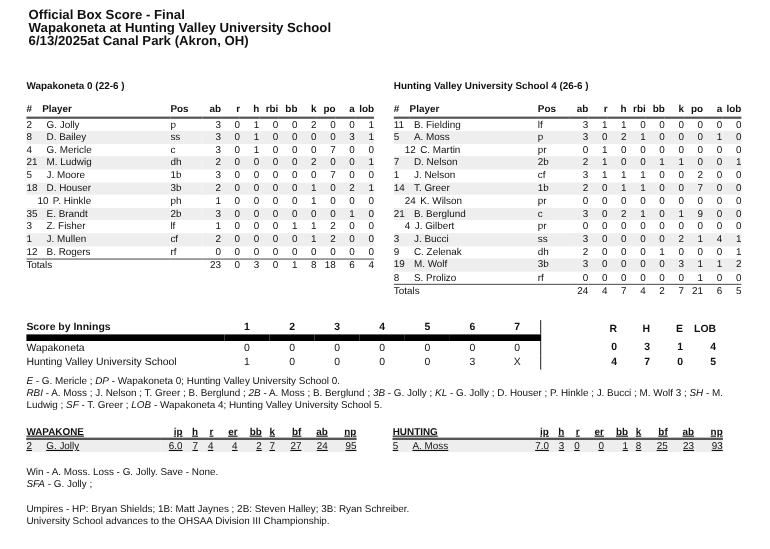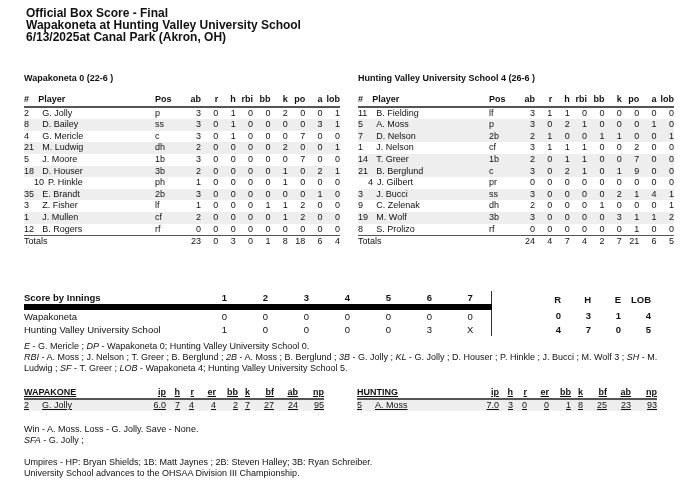--- a/index.html
+++ b/index.html
@@ -274,20 +274,33 @@
         <td class="st">3</td>
         <td class="st">0</td>
         <td class="st">2</td>
         <td class="st">1</td>
         <td class="st">0</td>
         <td class="st">0</td>
         <td class="st">0</td>
         <td class="st">1</td>
         <td class="st">0</td>
       </tr>
+      <tr class="sub">
+        <td class="ply l" colspan="2" style="padding-left: 10px;"><span>12</span><span style="margin-left: 4px;">C. Martin</span></td>
+        <td class="pos l">pr</td>
+        <td class="st">0</td>
+        <td class="st">1</td>
+        <td class="st">0</td>
+        <td class="st">0</td>
+        <td class="st">0</td>
+        <td class="st">0</td>
+        <td class="st">0</td>
+        <td class="st">0</td>
+        <td class="st">0</td>
+      </tr>
       <tr class="alt">
         <td class="num l">7</td>
         <td class="ply l" style="padding-left: 4px;">D. Nelson</td>
         <td class="pos l">2b</td>
         <td class="st">2</td>
         <td class="st">1</td>
         <td class="st">0</td>
         <td class="st">0</td>
         <td class="st">1</td>
         <td class="st">1</td>
@@ -313,20 +326,33 @@
         <td class="num l">14</td>
         <td class="ply l" style="padding-left: 4px;">T. Greer</td>
         <td class="pos l">1b</td>
         <td class="st">2</td>
         <td class="st">0</td>
         <td class="st">1</td>
         <td class="st">1</td>
         <td class="st">0</td>
         <td class="st">0</td>
         <td class="st">7</td>
+        <td class="st">0</td>
+        <td class="st">0</td>
+      </tr>
+      <tr class="sub">
+        <td class="ply l" colspan="2" style="padding-left: 10px;"><span>24</span><span style="margin-left: 4px;">K. Wilson</span></td>
+        <td class="pos l">pr</td>
+        <td class="st">0</td>
+        <td class="st">0</td>
+        <td class="st">0</td>
+        <td class="st">0</td>
+        <td class="st">0</td>
+        <td class="st">0</td>
+        <td class="st">0</td>
         <td class="st">0</td>
         <td class="st">0</td>
       </tr>
       <tr class="alt">
         <td class="num l">21</td>
         <td class="ply l" style="padding-left: 4px;">B. Berglund</td>
         <td class="pos l">c</td>
         <td class="st">3</td>
         <td class="st">0</td>
         <td class="st">2</td>

